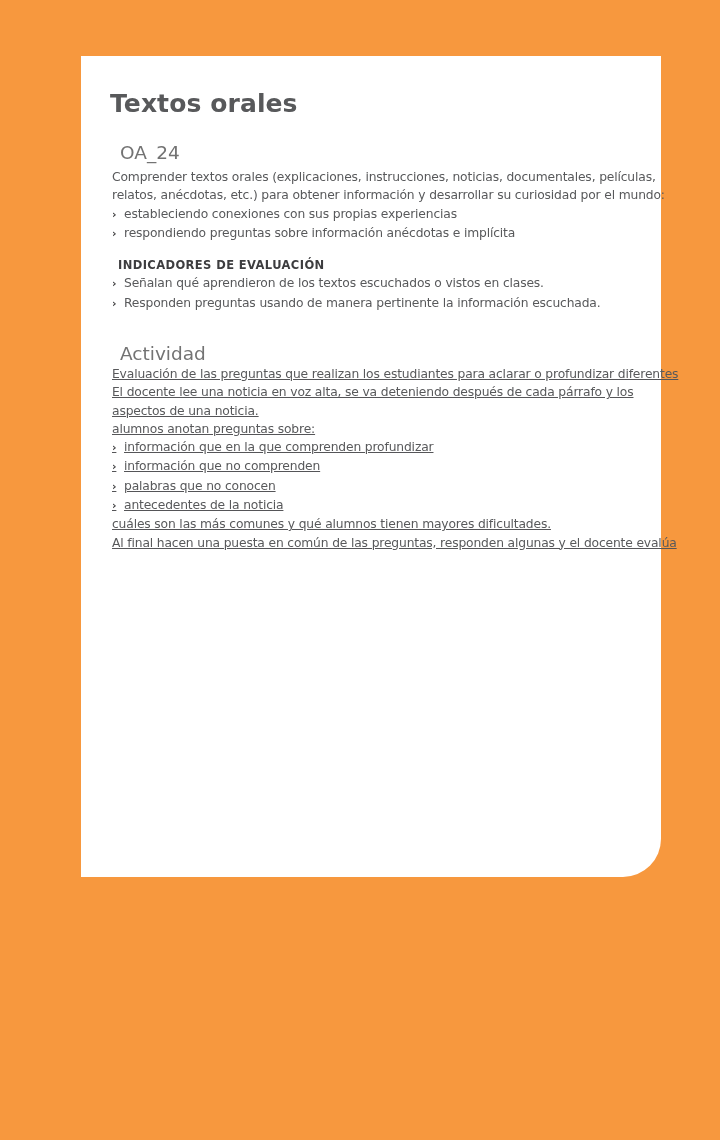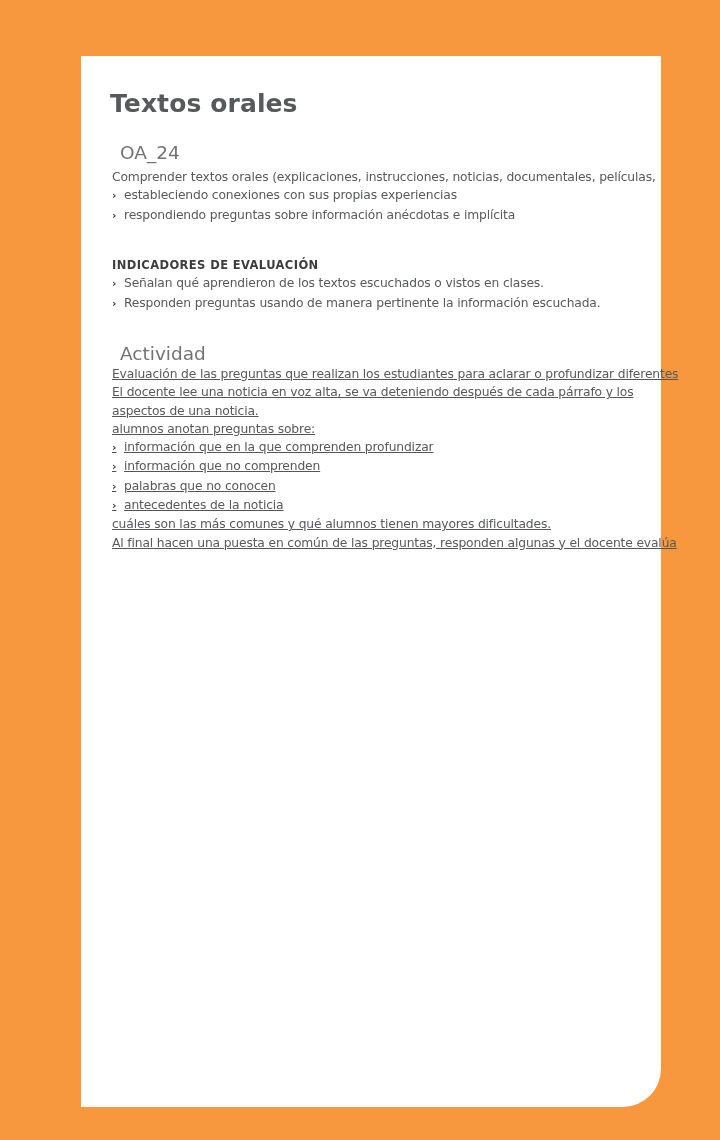--- a/index.html
+++ b/index.html
@@ -12,21 +12,21 @@
       background: #f7983e;
       position: relative;
       overflow: hidden;
       font-family: "DejaVu Sans", "Liberation Sans", sans-serif;
     }
     .card {
       position: absolute;
       left: 81px;
       top: 56px;
       width: 580px;
-      height: 1051px;
+      height: 821px;
       background: #ffffff;
       border-bottom-right-radius: 38px;
     }
     .content {
       position: absolute;
       left: 31px;
       top: 0;
       width: 525px;
       color: #555558;
     }
@@ -66,20 +66,21 @@
     .oa-block { top: 112px; }
     .indicadores-block { top: 200px; }
     .actividad-block { top: 309px; text-decoration: underline; }
     .section-label {
       font-size: 11.5px;
       font-weight: bold;
       color: #3d3d3f;
       line-height: 18.3px;
       letter-spacing: 0.4px;
       white-space: nowrap;
+      margin-left: 6px;
     }
     .bullet {
       display: flex;
       align-items: baseline;
     }
     .chev {
       display: inline-block;
       width: 12px;
       font-size: 11px;
       font-weight: bold;
@@ -91,20 +92,21 @@
 
 <div class="card">
   <div class="content">
 
     <h1 class="page-title">Textos orales</h1>
 
     <h2 class="orange-heading oa-code">OA_24</h2>
 
     <div class="block oa-block">
       <div class="text-line">Comprender textos orales (explicaciones, instrucciones, noticias, documentales, películas,</div>
+      <div class="text-line">relatos, anécdotas, etc.) para obtener información y desarrollar su curiosidad por el mundo:</div>
       <div class="text-line bullet">
         <span class="chev">›</span>
         <span>estableciendo conexiones con sus propias experiencias</span>
       </div>
       <div class="text-line bullet">
         <span class="chev">›</span>
         <span>respondiendo preguntas sobre información anécdotas e implícita</span>
       </div>
     </div>
 

